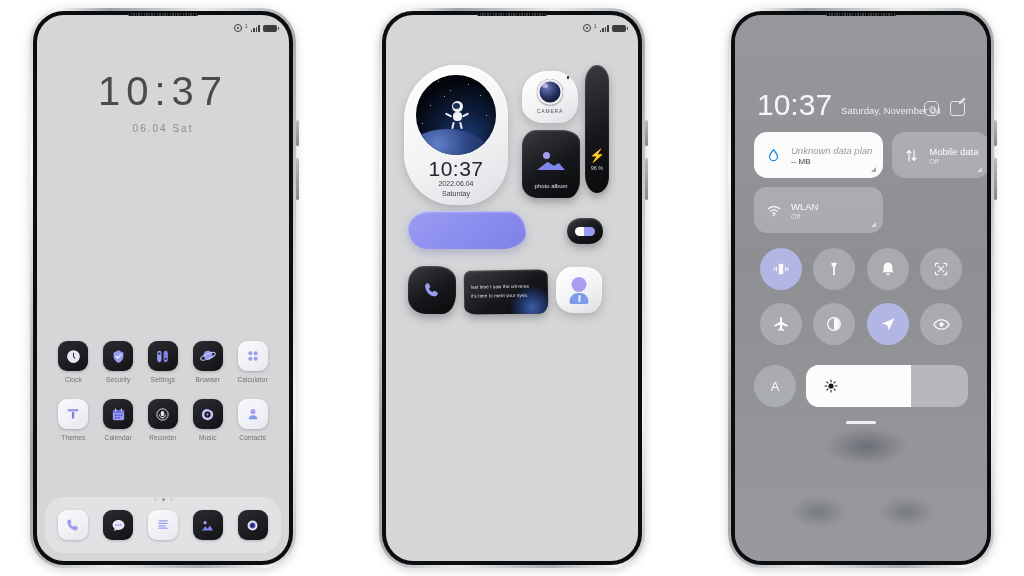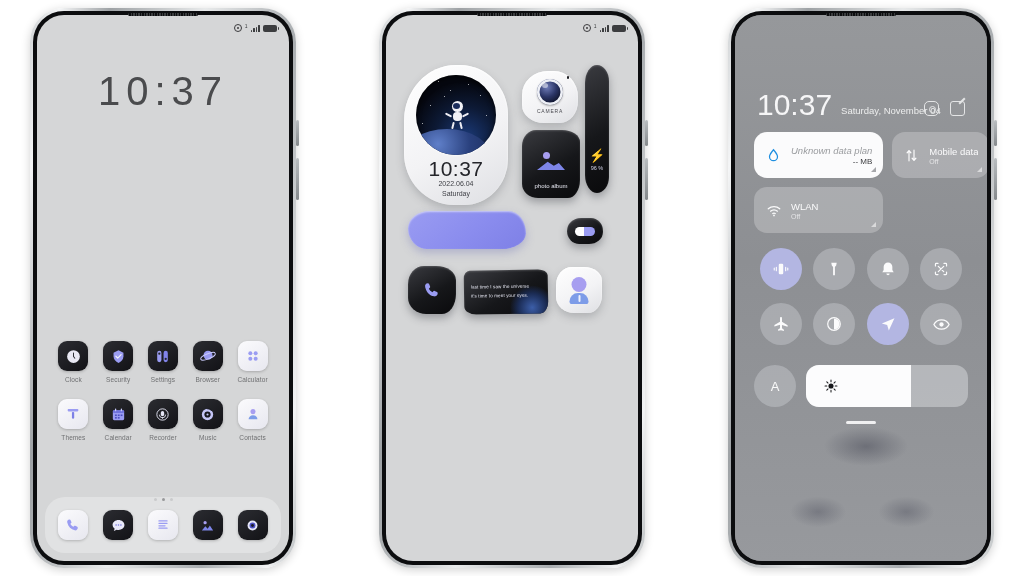--- a/index.html
+++ b/index.html
@@ -205,21 +205,21 @@
   .tile {
     height:46px;border-radius:13px;background:rgba(215,216,219,.38);
     display:flex;align-items:center;gap:9px;padding:0 11px;position:relative;
   }
   .tile.active { background:#fbfbfc; }
   .tile .t-ico { width:17px;height:17px;display:flex;align-items:center;justify-content:center;flex:0 0 17px; }
   .tile .t-txt { display:flex;flex-direction:column;gap:1px;overflow:hidden; }
   .tile .t-title{font-size:9.5px;color:#fbfbfc;white-space:nowrap;}
   .tile .t-sub{font-size:7px;color:rgba(251,251,252,.72);}
   .tile.active .t-title{color:#9a9c9f;font-style:italic;}
-  .tile.active .t-sub{color:#3a3b3e;font-size:8px;text-align:right;}
+  .tile.active .t-sub{color:#3a3b3e;font-size:8px;}
   .corner{position:absolute;right:7px;bottom:6px;width:0;height:0;border-left:5px solid transparent;border-bottom:5px solid rgba(255,255,255,.55);}
   .tile.active .corner{border-bottom-color:rgba(120,122,126,.65);}
 
   .toggles { position:absolute;left:19px;right:19px;top:233px;display:grid;grid-template-columns:repeat(4,1fr);row-gap:13px;justify-items:center; }
   .tg { width:42px;height:42px;border-radius:50%;background:rgba(206,208,212,.42);display:flex;align-items:center;justify-content:center; }
   .tg.on { background:#b3b6e2; }
 
   .bright-row{position:absolute;left:19px;right:19px;top:350px;display:flex;align-items:center;gap:10px;}
   .auto-btn{width:42px;height:42px;border-radius:50%;background:rgba(206,208,212,.42);display:flex;align-items:center;justify-content:center;font-size:13px;color:#fafafa;}
   .slider{flex:1;height:42px;border-radius:13px;background:rgba(222,223,226,.48);position:relative;overflow:hidden;}
@@ -251,20 +251,21 @@
                 <i></i>
                 <i></i>
                 <i></i>
               </span>
             <span class="batt"></span>
           </div>
         </div>
 
         <div class="p1-clock">
           <div class="p1-time">10:37</div>
+          <div class="p1-date">06.04  Sat</div>
         </div>
 
         <div class="p1-grid">
 
           <div class="appcell">
             <div class="appicon ic-dark">
               <svg width="17" height="17" viewBox="0 0 24 24">
                   <circle cx="12" cy="12" r="9" fill="#e9e9f4"></circle>
                   <rect x="11.3" y="6" width="1.4" height="6.6" rx=".7" fill="#2a2b31"></rect>
                   <rect x="11.3" y="11.4" width="1.4" height="4.4" rx=".7" fill="#2a2b31" transform="rotate(-38 12 12)"></rect>

